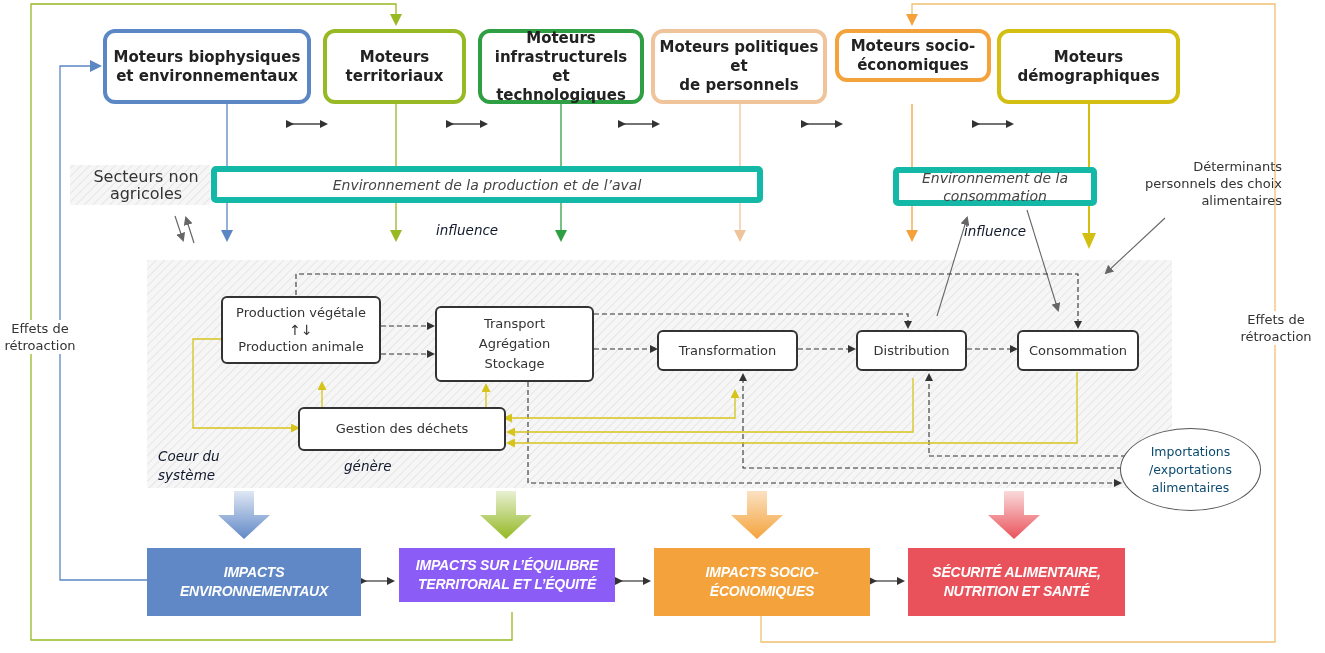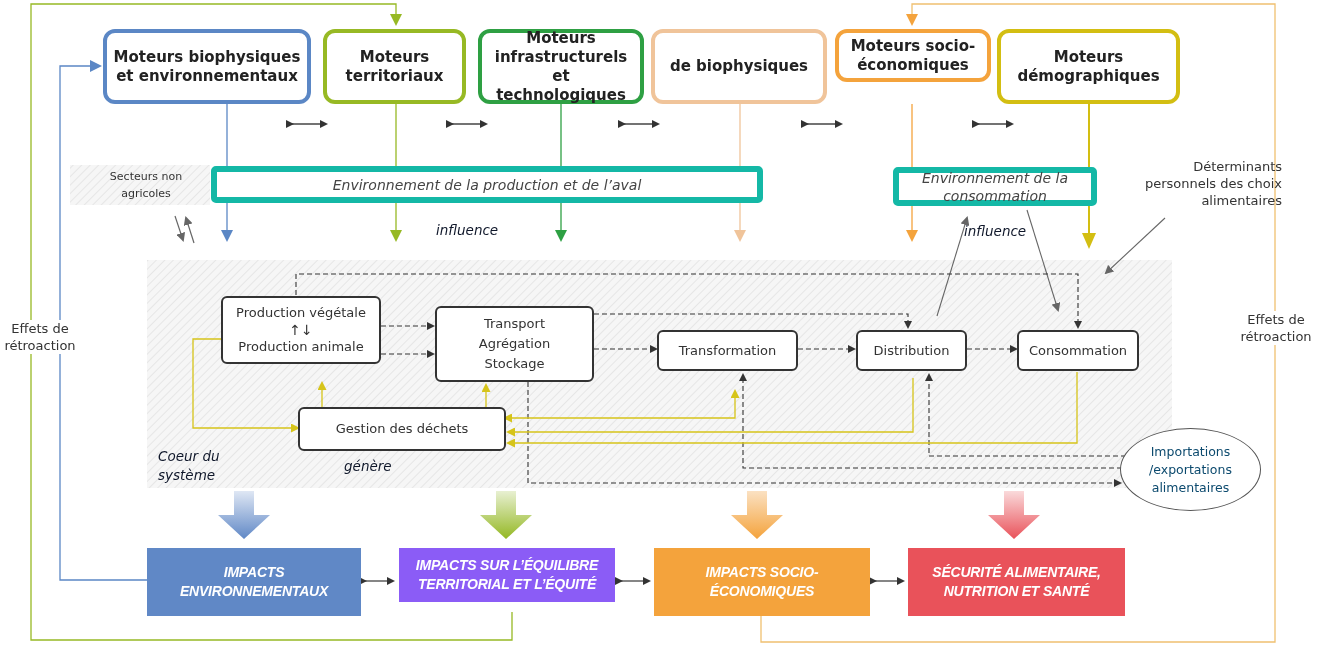--- a/index.html
+++ b/index.html
@@ -149,21 +149,22 @@
 </div>
 <div class="abs driver" style="left:478px;top:29px;width:166px;height:75px;border-color:#2ea043;">
   <span>
       <span class="line2">Moteurs</span>
       <span class="line2">infrastructurels et</span>
       <span class="line2">technologiques</span>
     </span>
 </div>
 <div class="abs driver" style="left:651px;top:29px;width:176px;height:75px;border-color:#f0c49a;">
   <span>
-      <span class="line2">de biophysiques</span>
+      <span class="line2">Moteurs politiques et</span>
+      <span class="line2">de personnels</span>
     </span>
 </div>
 <div class="abs driver" style="left:835px;top:29px;width:156px;height:53px;border-color:#f4a33c;">
   <span>
       <span class="line2">Moteurs socio-</span>
       <span class="line2">économiques</span>
     </span>
 </div>
 <div class="abs driver" style="left:997px;top:29px;width:183px;height:75px;border-color:#d3be12;">
   <span>
@@ -175,21 +176,21 @@
 <div class="abs envbox" style="left:211px;top:166px;width:552px;height:37px;">
   <span>Environnement de la production et de l’aval</span>
 </div>
 <div class="abs envbox" style="left:893px;top:167px;width:204px;height:39px;">
   <span>
       <span class="line2">Environnement de la</span>
       <span class="line2">consommation</span>
     </span>
 </div>
 
-<div class="abs label" style="left:90px;top:168px;width:112px;font-size:11px;">
+<div class="abs label" style="left:90px;top:168px;width:112px;font-size:16px;">
   <span class="line2">Secteurs non</span>
     <span class="line2">agricoles</span>
 </div>
 <div class="abs ital" style="left:436px;top:222px;">influence</div>
 <div class="abs ital" style="left:964px;top:223px;">influence</div>
 <div class="abs label" style="left:1120px;top:158px;width:162px;text-align:right;font-size:13px;">
   <span class="line2">Déterminants</span>
     <span class="line2">personnels des choix</span>
     <span class="line2">alimentaires</span>
 </div>

